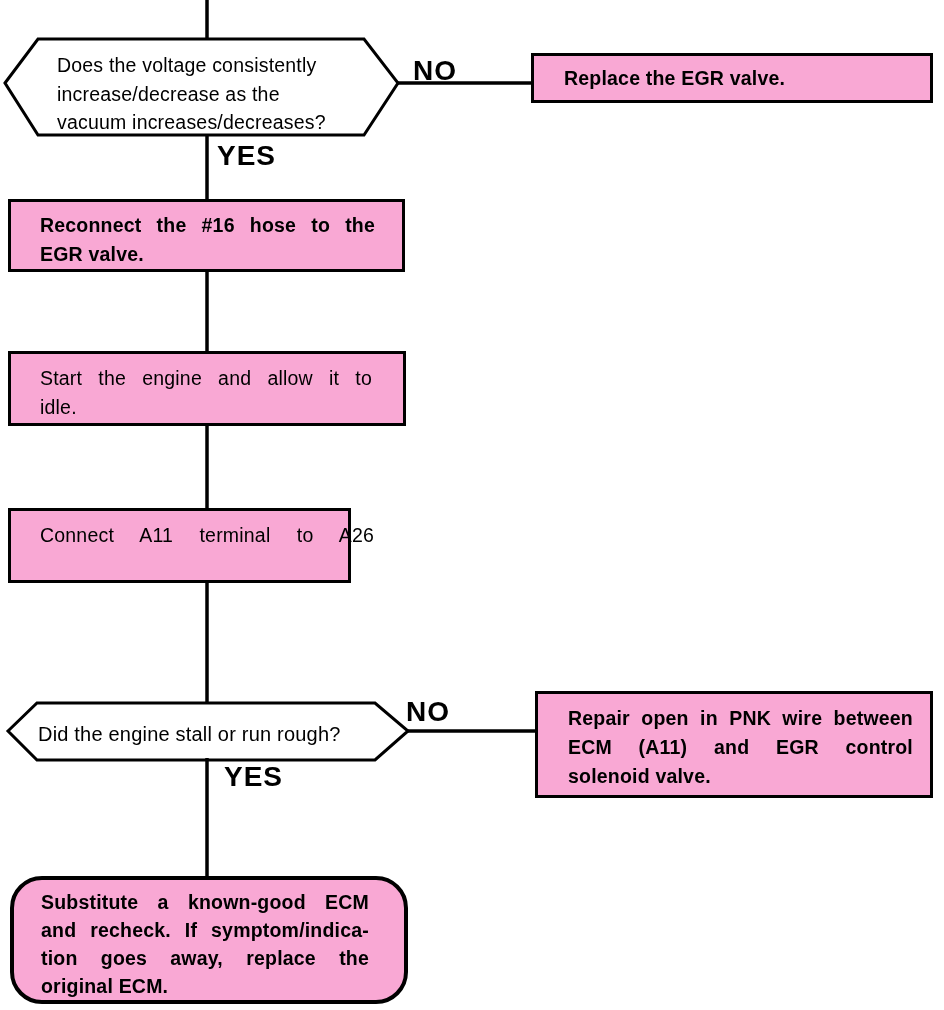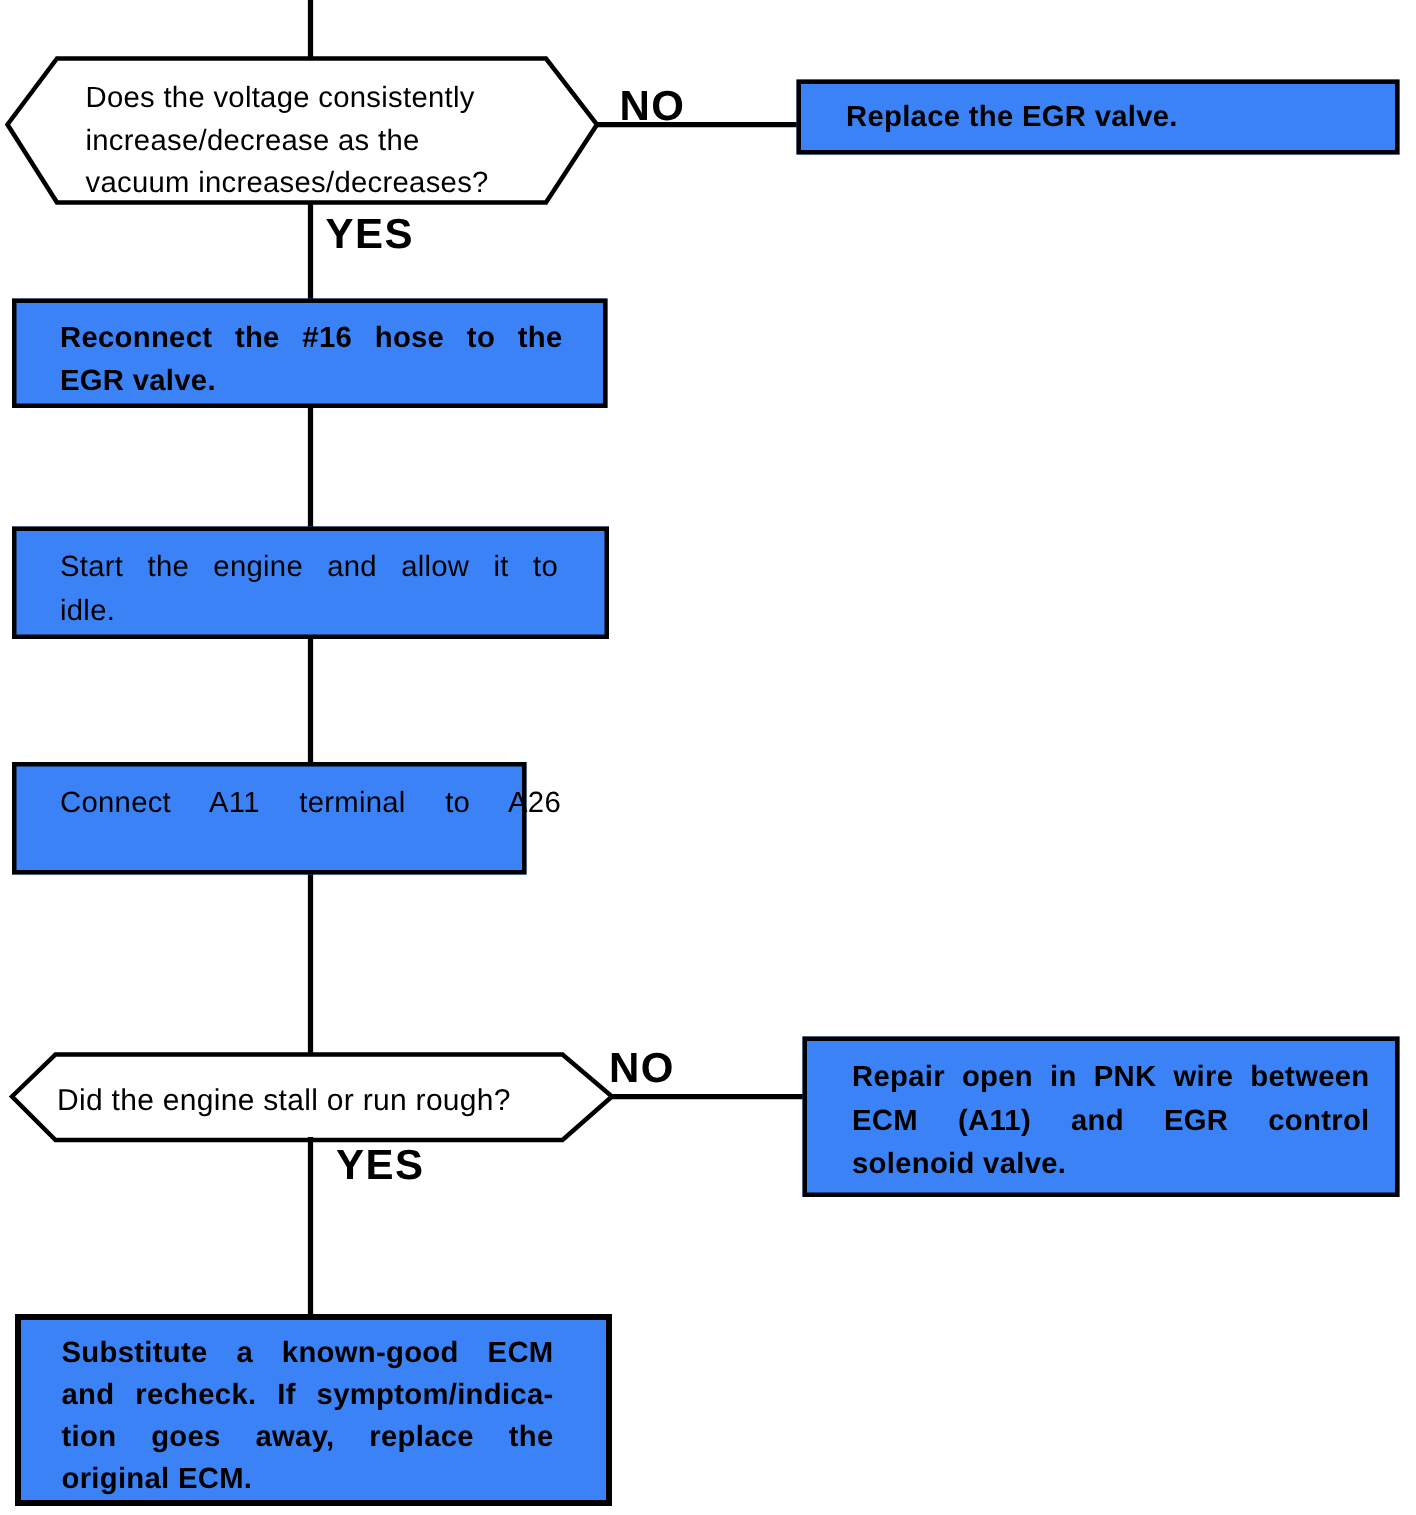--- a/index.html
+++ b/index.html
@@ -22,21 +22,21 @@
     top: 0;
     width: 944px;
     height: 1010px;
   }
   .connectors line { stroke: #000; stroke-width: 3.5; }
   .connectors polygon { fill: #fff; stroke: #000; stroke-width: 3; }
 
   .box {
     position: absolute;
     border: 3px solid #000;
-    background: #3b82f6;
+    background: #f9a8d4;
     box-sizing: border-box;
   }
   .txt {
     font-size: 19.5px;
     line-height: 29px;
     letter-spacing: 0.2px;
   }
   .bold { font-weight: 700; }
   .just {
     text-align: justify;
@@ -59,21 +59,21 @@
                     display: flex; align-items: center; padding-left: 30px; }
   #box-reconnect  { left: 8px;   top: 199px; width: 397px; height: 73px; padding: 9px 0 0 29px; font-weight: bold; }
   #box-reconnect .lines  { width: 335px; }
   #box-start      { left: 8px;   top: 351px; width: 398px; height: 75px; padding: 10px 0 0 29px; }
   #box-start .lines      { width: 332px; }
   #box-connect    { left: 8px;   top: 508px; width: 343px; height: 75px; padding: 10px 0 0 29px; }
   #box-connect .lines    { width: 334px; }
   #box-repair     { left: 535px; top: 681px; width: 398px; height: 107px; padding: 10px 0 0 30px; margin-top: 10px; }
   #box-repair .lines     { width: 345px; }
   #box-substitute { left: 10px;  top: 876px; width: 398px; height: 128px;
-                    border-width: 4px; padding: 8px 0 0 27px; }
+                    border-width: 4px; padding: 8px 0 0 27px; border-radius: 32px; }
   #box-substitute .lines { width: 328px; line-height: 28px; }
 
   #hex1-text { left: 57px; top: 51px; width: 322px; }
   #hex2-text { left: 38px; top: 720px; width: 360px; font-size: 20px; }
 
   #label-no1  { left: 413px; top: 55px;  }
   #label-yes1 { left: 217px; top: 140px; }
   #label-no2  { left: 406px; top: 696px; }
   #label-yes2 { left: 224px; top: 761px; }
 </style>

